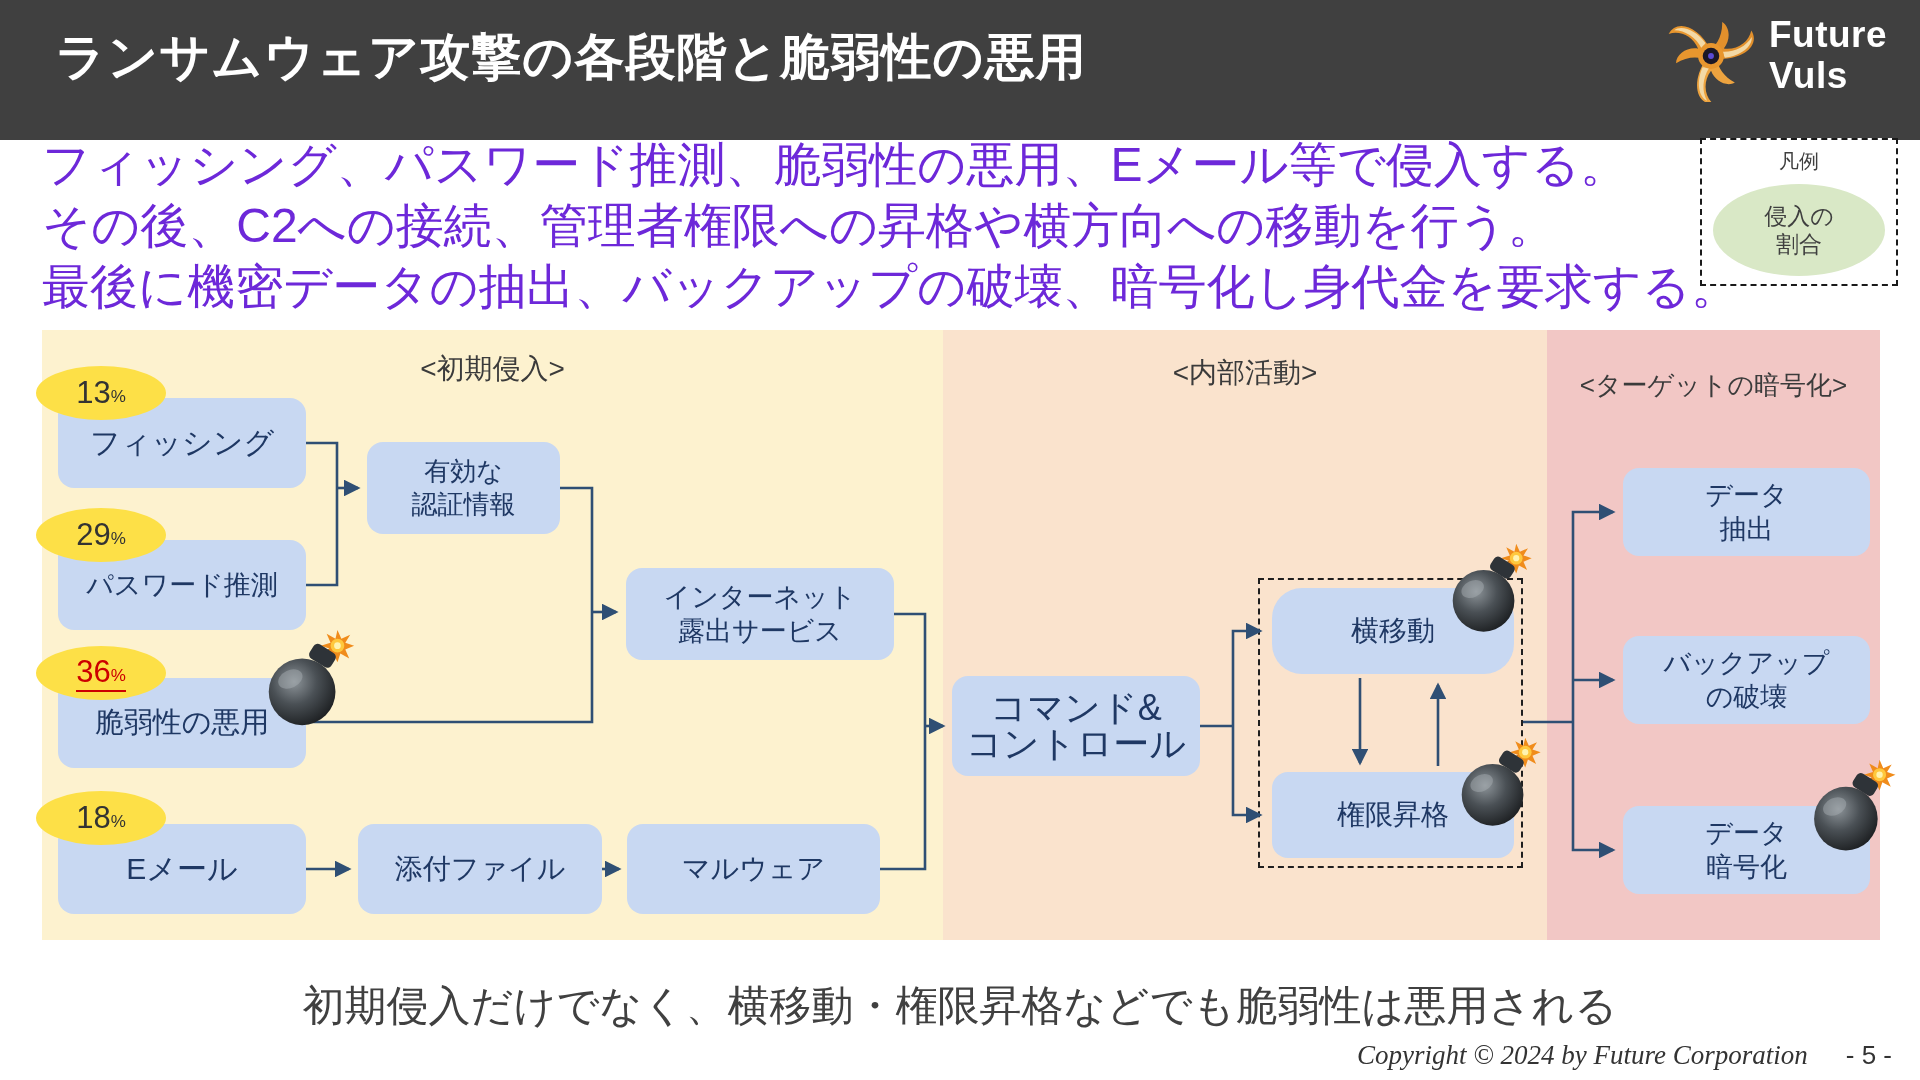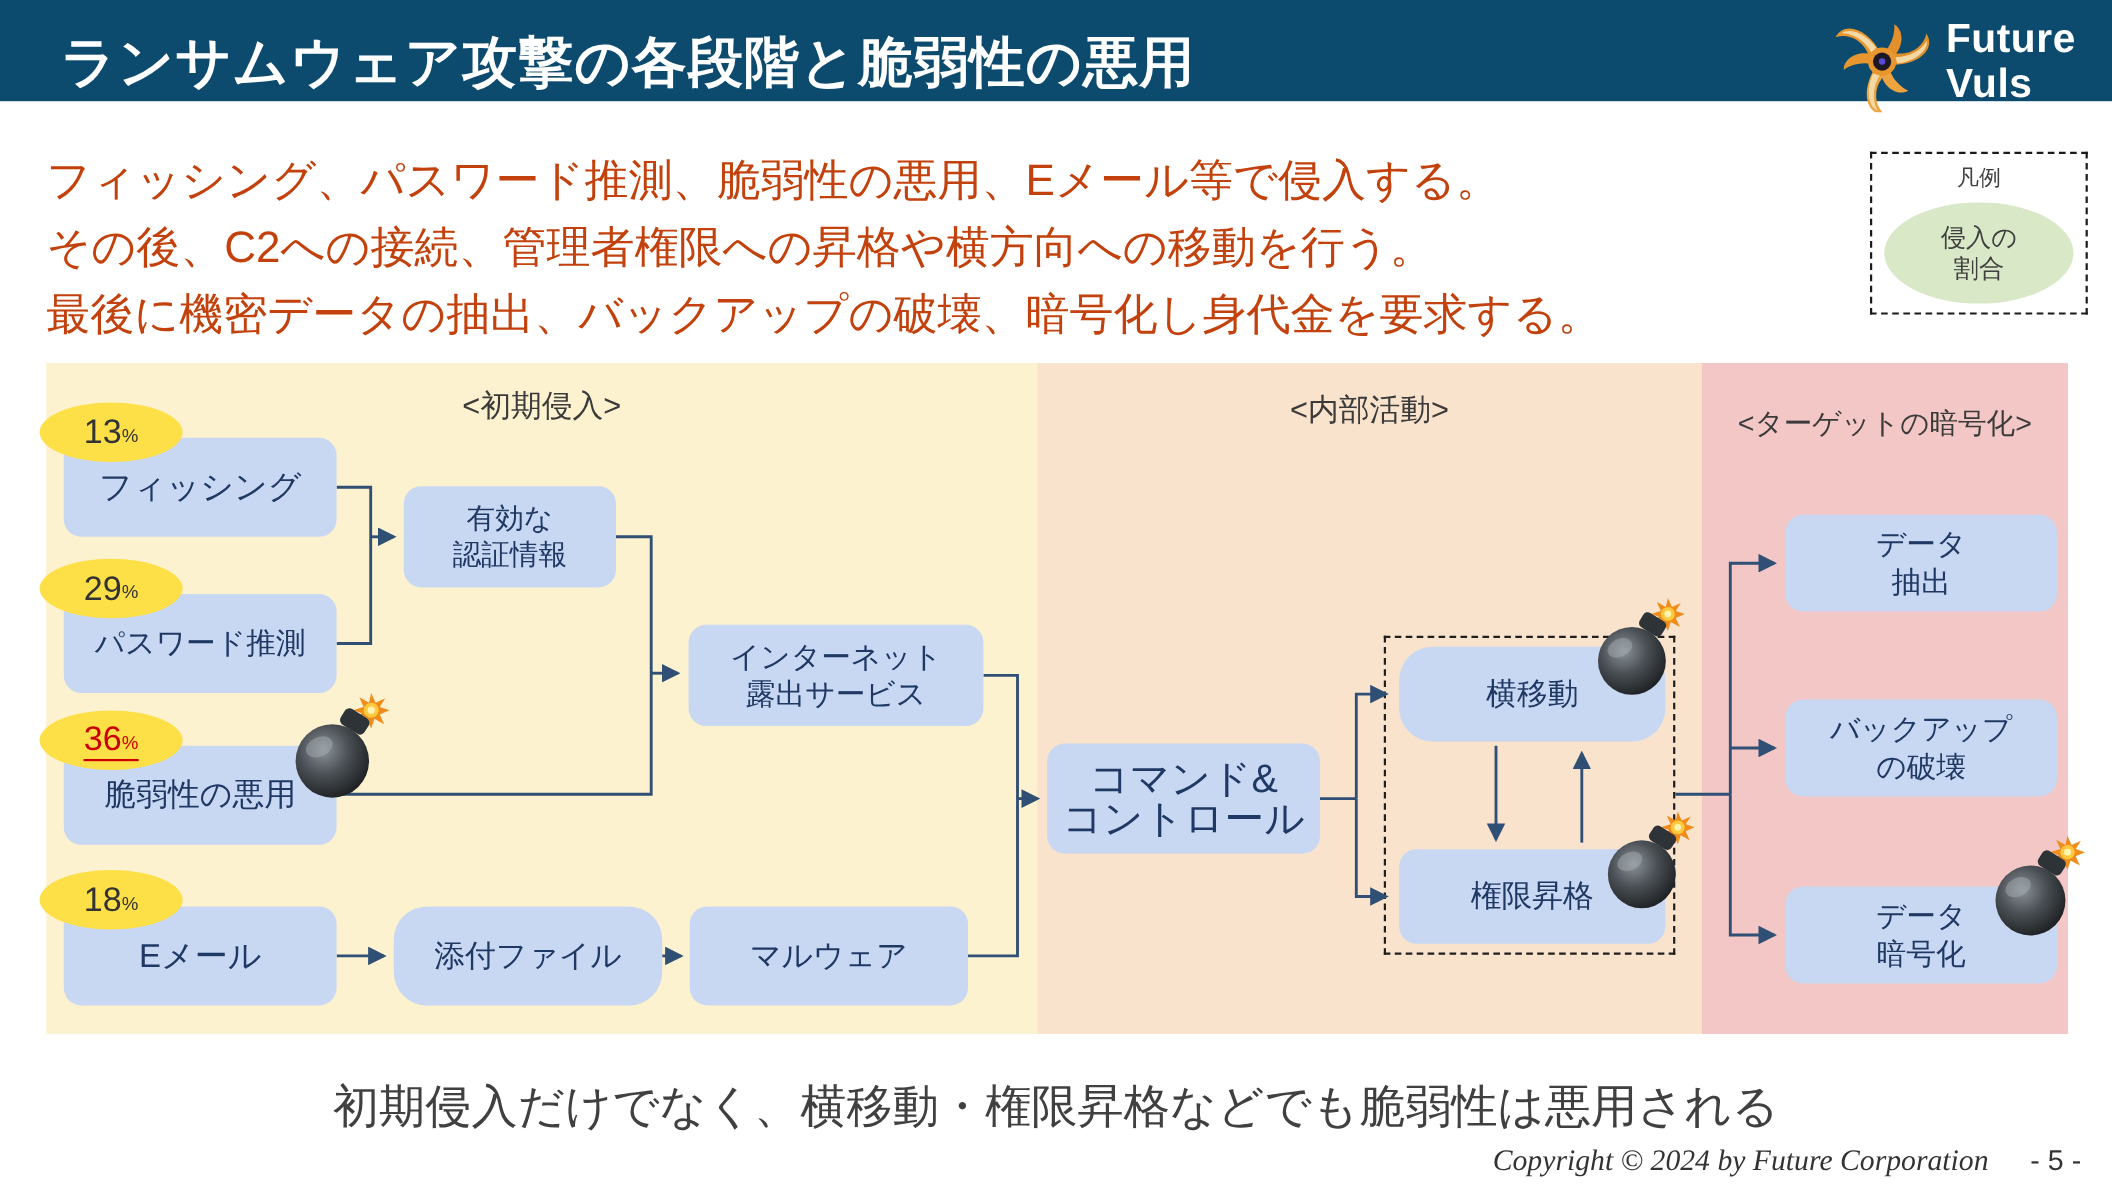--- a/index.html
+++ b/index.html
@@ -1,31 +1,31 @@
 <!DOCTYPE html>
 <html><head>
 <meta charset="utf-8">
 <style>
   html,body{margin:0;padding:0;background:#ffffff;}
   body{width:1920px;height:1080px;overflow:hidden;position:relative;
        font-family:"Liberation Sans","DejaVu Sans",sans-serif;}
   *{box-sizing:border-box;}
 
   
-  .header{position:absolute;left:0;top:0;width:1920px;height:92px;background:#0c4a6e;}
+  .header{position:absolute;left:0;top:0;width:1920px;height:140px;background:#404040;}
   .header-title{position:absolute;left:55px;top:24px;font-size:50px;font-weight:bold;
                 color:#ffffff;letter-spacing:1px;white-space:nowrap;}
   .logo{position:absolute;right:5px;top:6px;width:250px;height:100px;}
   .logo-swirl{position:absolute;left:0;top:4px;width:92px;height:92px;}
   .logo-text{position:absolute;left:104px;top:8px;color:#ffffff;font-weight:bold;
              font-size:37px;line-height:41px;letter-spacing:0.5px;}
 
   
-  .intro{position:absolute;left:42px;top:134px;font-size:40px;line-height:61px;
-         color:#c2410c;white-space:nowrap;}
+  .intro{position:absolute;left:42px;top:134px;font-size:48px;line-height:61px;
+         color:#6d28d9;white-space:nowrap;}
 
   
   .legend{position:absolute;left:1700px;top:138px;width:198px;height:148px;
           background:#ffffff;border:2px dashed #1a1a1a;}
   .legend-title{position:absolute;left:0;top:8px;width:100%;text-align:center;
                 font-size:20px;color:#3f3f3f;}
   .legend-ellipse{position:absolute;left:11px;top:44px;width:172px;height:92px;
                   background:#d9e8c6;border-radius:50%;display:flex;flex-direction:column;
                   align-items:center;justify-content:center;font-size:23px;line-height:28px;
                   color:#3f3f3f;}
@@ -51,21 +51,21 @@
   
   .node{position:absolute;background:#c8d8f2;border-radius:16px;color:#1f3864;
         display:flex;flex-direction:column;align-items:center;justify-content:center;
         text-align:center;z-index:3;}
   .node span{display:block;white-space:nowrap;}
   .n-phishing{left:58px;top:398px;width:248px;height:90px;font-size:30px;}
   .n-password{left:58px;top:540px;width:248px;height:90px;font-size:27px;}
   .n-vuln{left:58px;top:678px;width:248px;height:90px;font-size:29px;}
   .n-email{left:58px;top:824px;width:248px;height:90px;font-size:30px;}
   .n-credentials{left:367px;top:442px;width:193px;height:92px;font-size:26px;line-height:33px;}
-  .n-attachment{left:358px;top:824px;width:244px;height:90px;font-size:28px;border-radius:30px;}
+  .n-attachment{left:358px;top:824px;width:244px;height:90px;font-size:28px;}
   .n-internet{left:626px;top:568px;width:268px;height:92px;font-size:27px;line-height:34px;}
   .n-malware{left:627px;top:824px;width:253px;height:90px;font-size:28px;}
   .n-c2{left:952px;top:676px;width:248px;height:100px;font-size:36px;line-height:36px;}
   .n-lateral{left:1272px;top:588px;width:242px;height:86px;font-size:28px;border-radius:30px;}
   .n-privilege{left:1272px;top:772px;width:242px;height:86px;font-size:28px;}
   .n-exfil{left:1623px;top:468px;width:247px;height:88px;font-size:27px;line-height:34px;}
   .n-backup{left:1623px;top:636px;width:247px;height:88px;font-size:27px;line-height:34px;}
   .n-encrypt{left:1623px;top:806px;width:247px;height:88px;font-size:27px;line-height:34px;}
 
   

